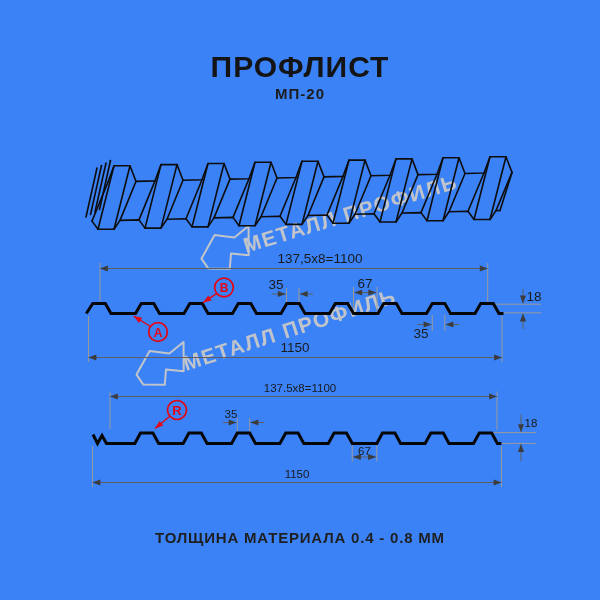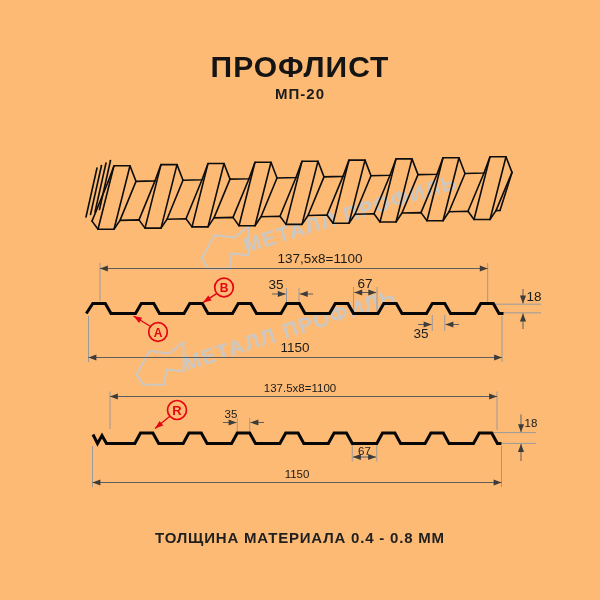--- a/index.html
+++ b/index.html
@@ -1,16 +1,16 @@
 <!DOCTYPE html>
 <html><head>
 <meta charset="utf-8">
 <style>
   html,body{margin:0;padding:0;background:#fff;}
-  .stage{position:relative;width:600px;height:600px;background:#fdba74;overflow:hidden;
+  .stage{position:relative;width:600px;height:600px;background:#3b82f6;overflow:hidden;
          font-family:"Liberation Sans",sans-serif;}
   svg{display:block;}
   .title-text{font-family:"Liberation Sans",sans-serif;font-weight:bold;font-size:30px;
               letter-spacing:1px;fill:#141414;}
   .subtitle-text{font-family:"Liberation Sans",sans-serif;font-weight:bold;font-size:15px;
               letter-spacing:1px;fill:#1c1c1c;}
   .footer-text{font-family:"Liberation Sans",sans-serif;font-weight:bold;font-size:15px;
               letter-spacing:0.8px;fill:#1f1f1f;}
   .dim-text{font-family:"Liberation Sans",sans-serif;font-size:13.5px;fill:#1a1a1a;}
   .dim-text2{font-family:"Liberation Sans",sans-serif;font-size:11.5px;fill:#1a1a1a;}

